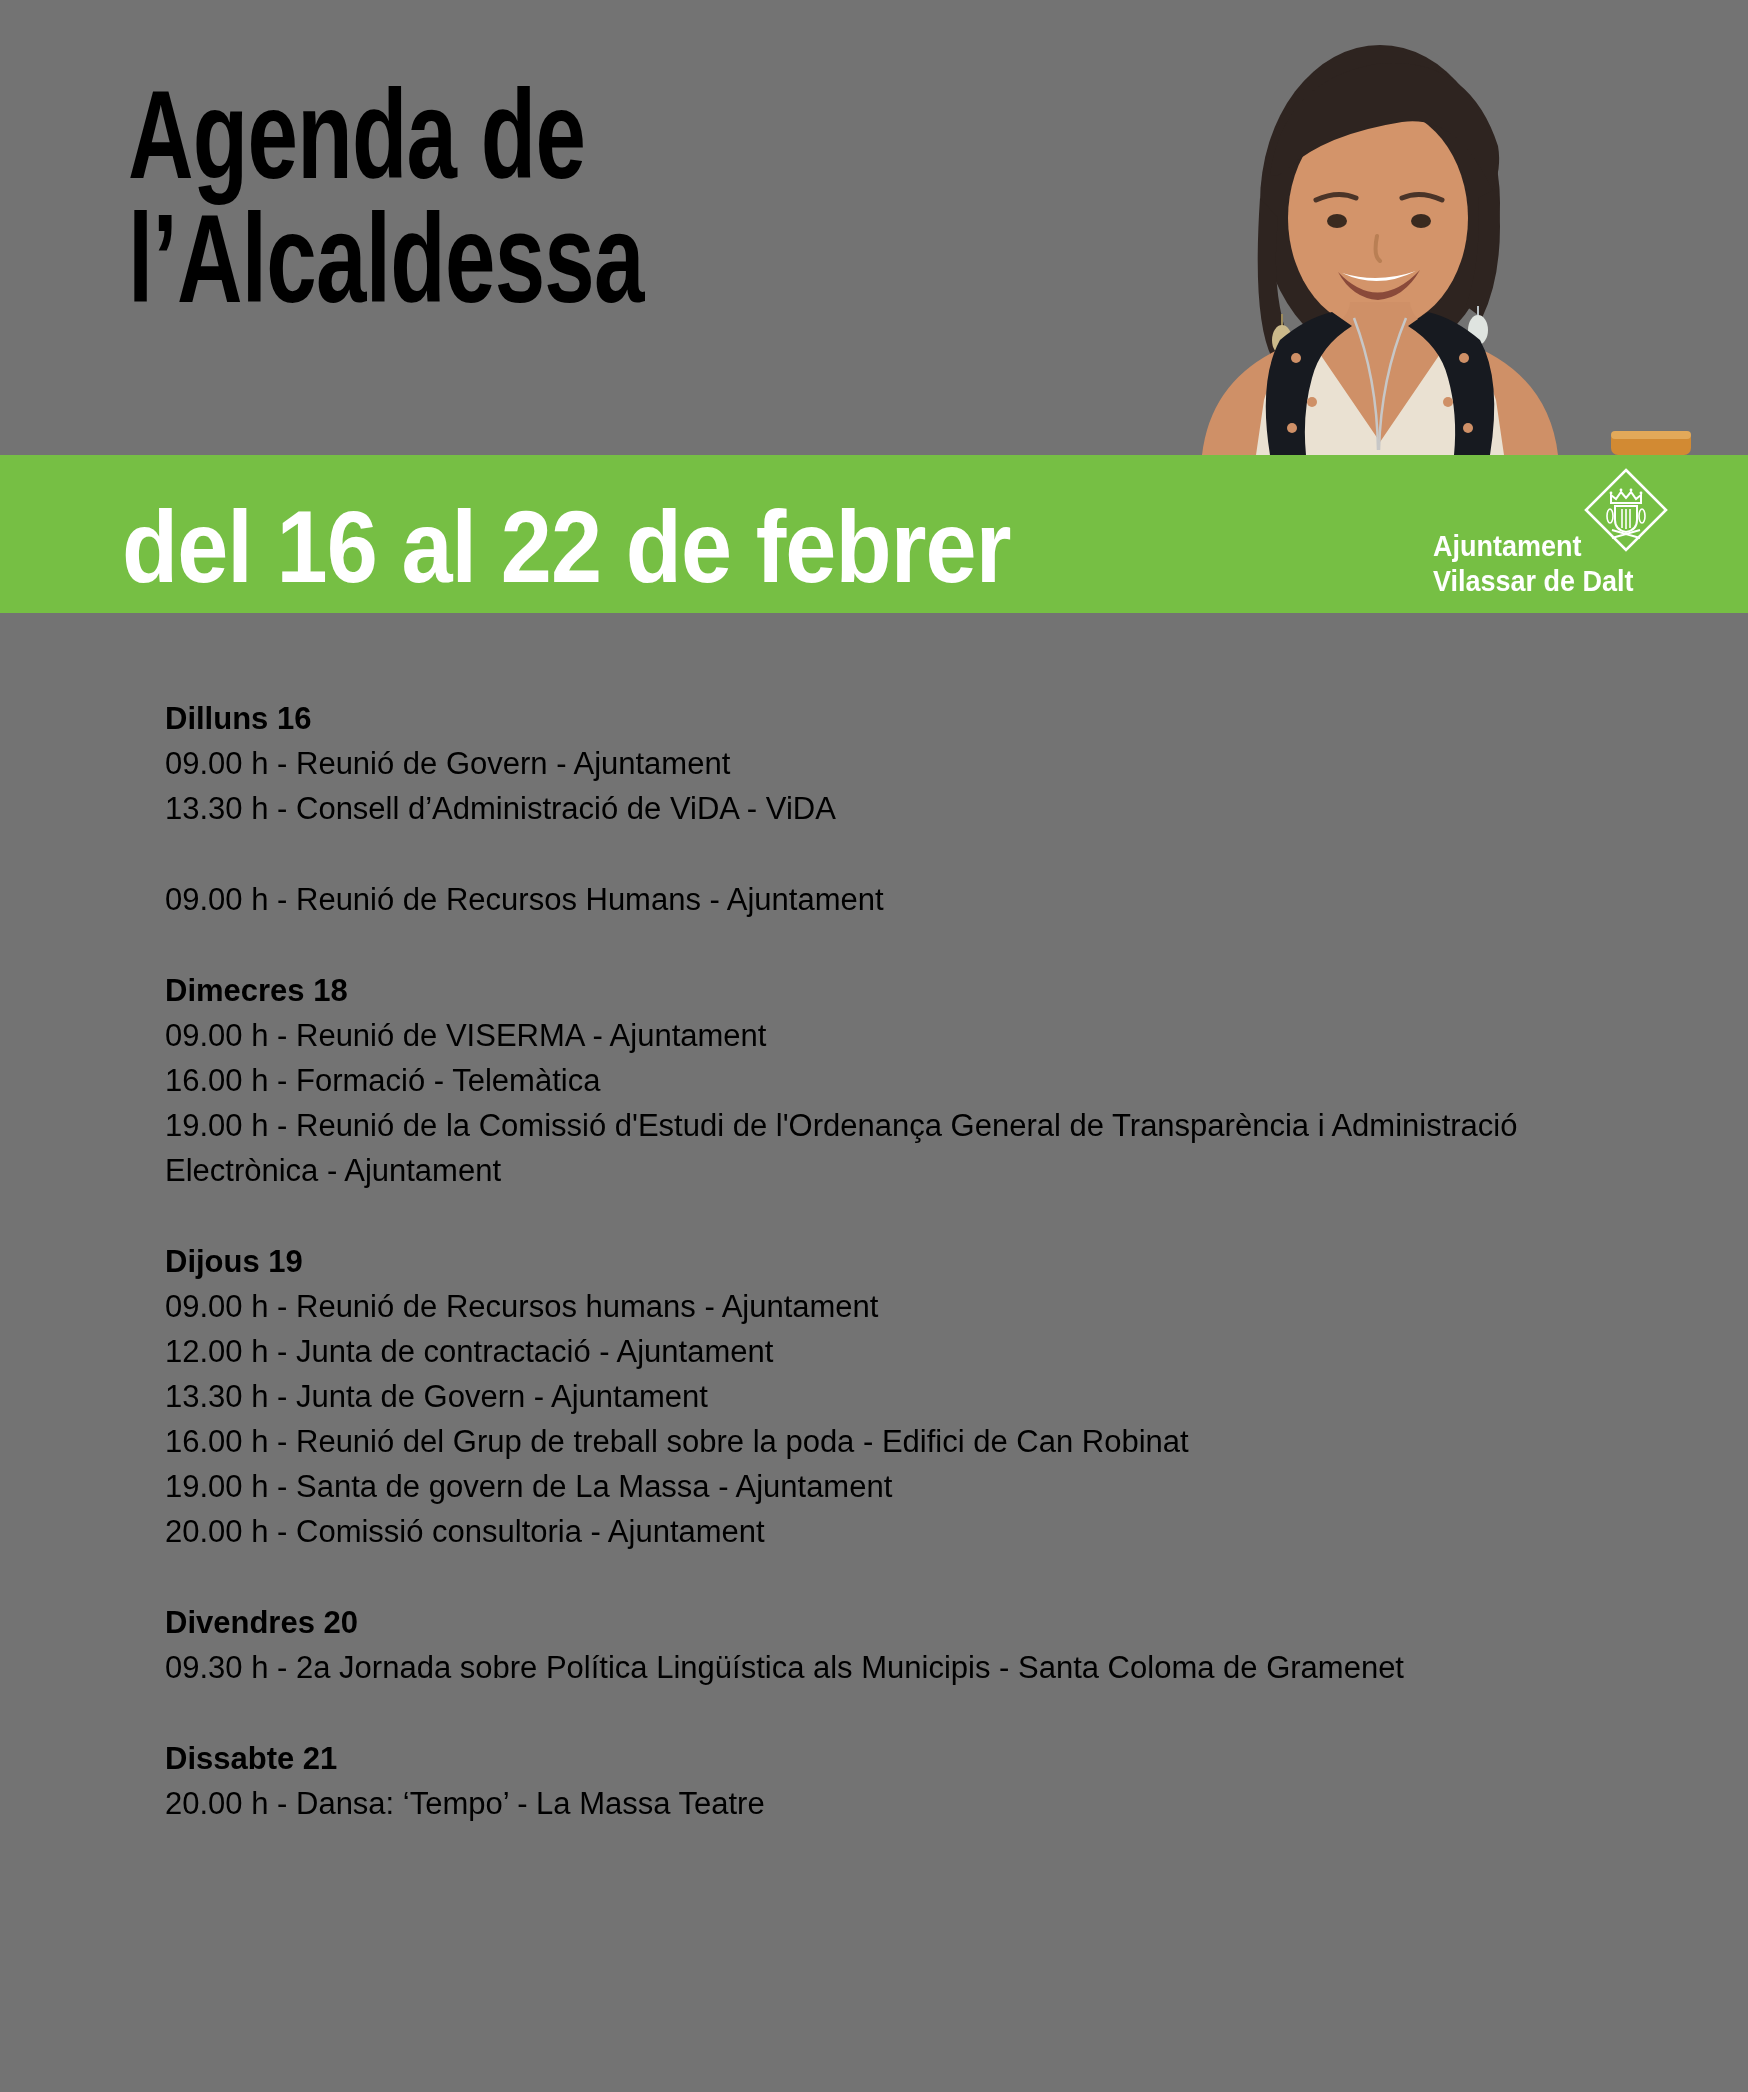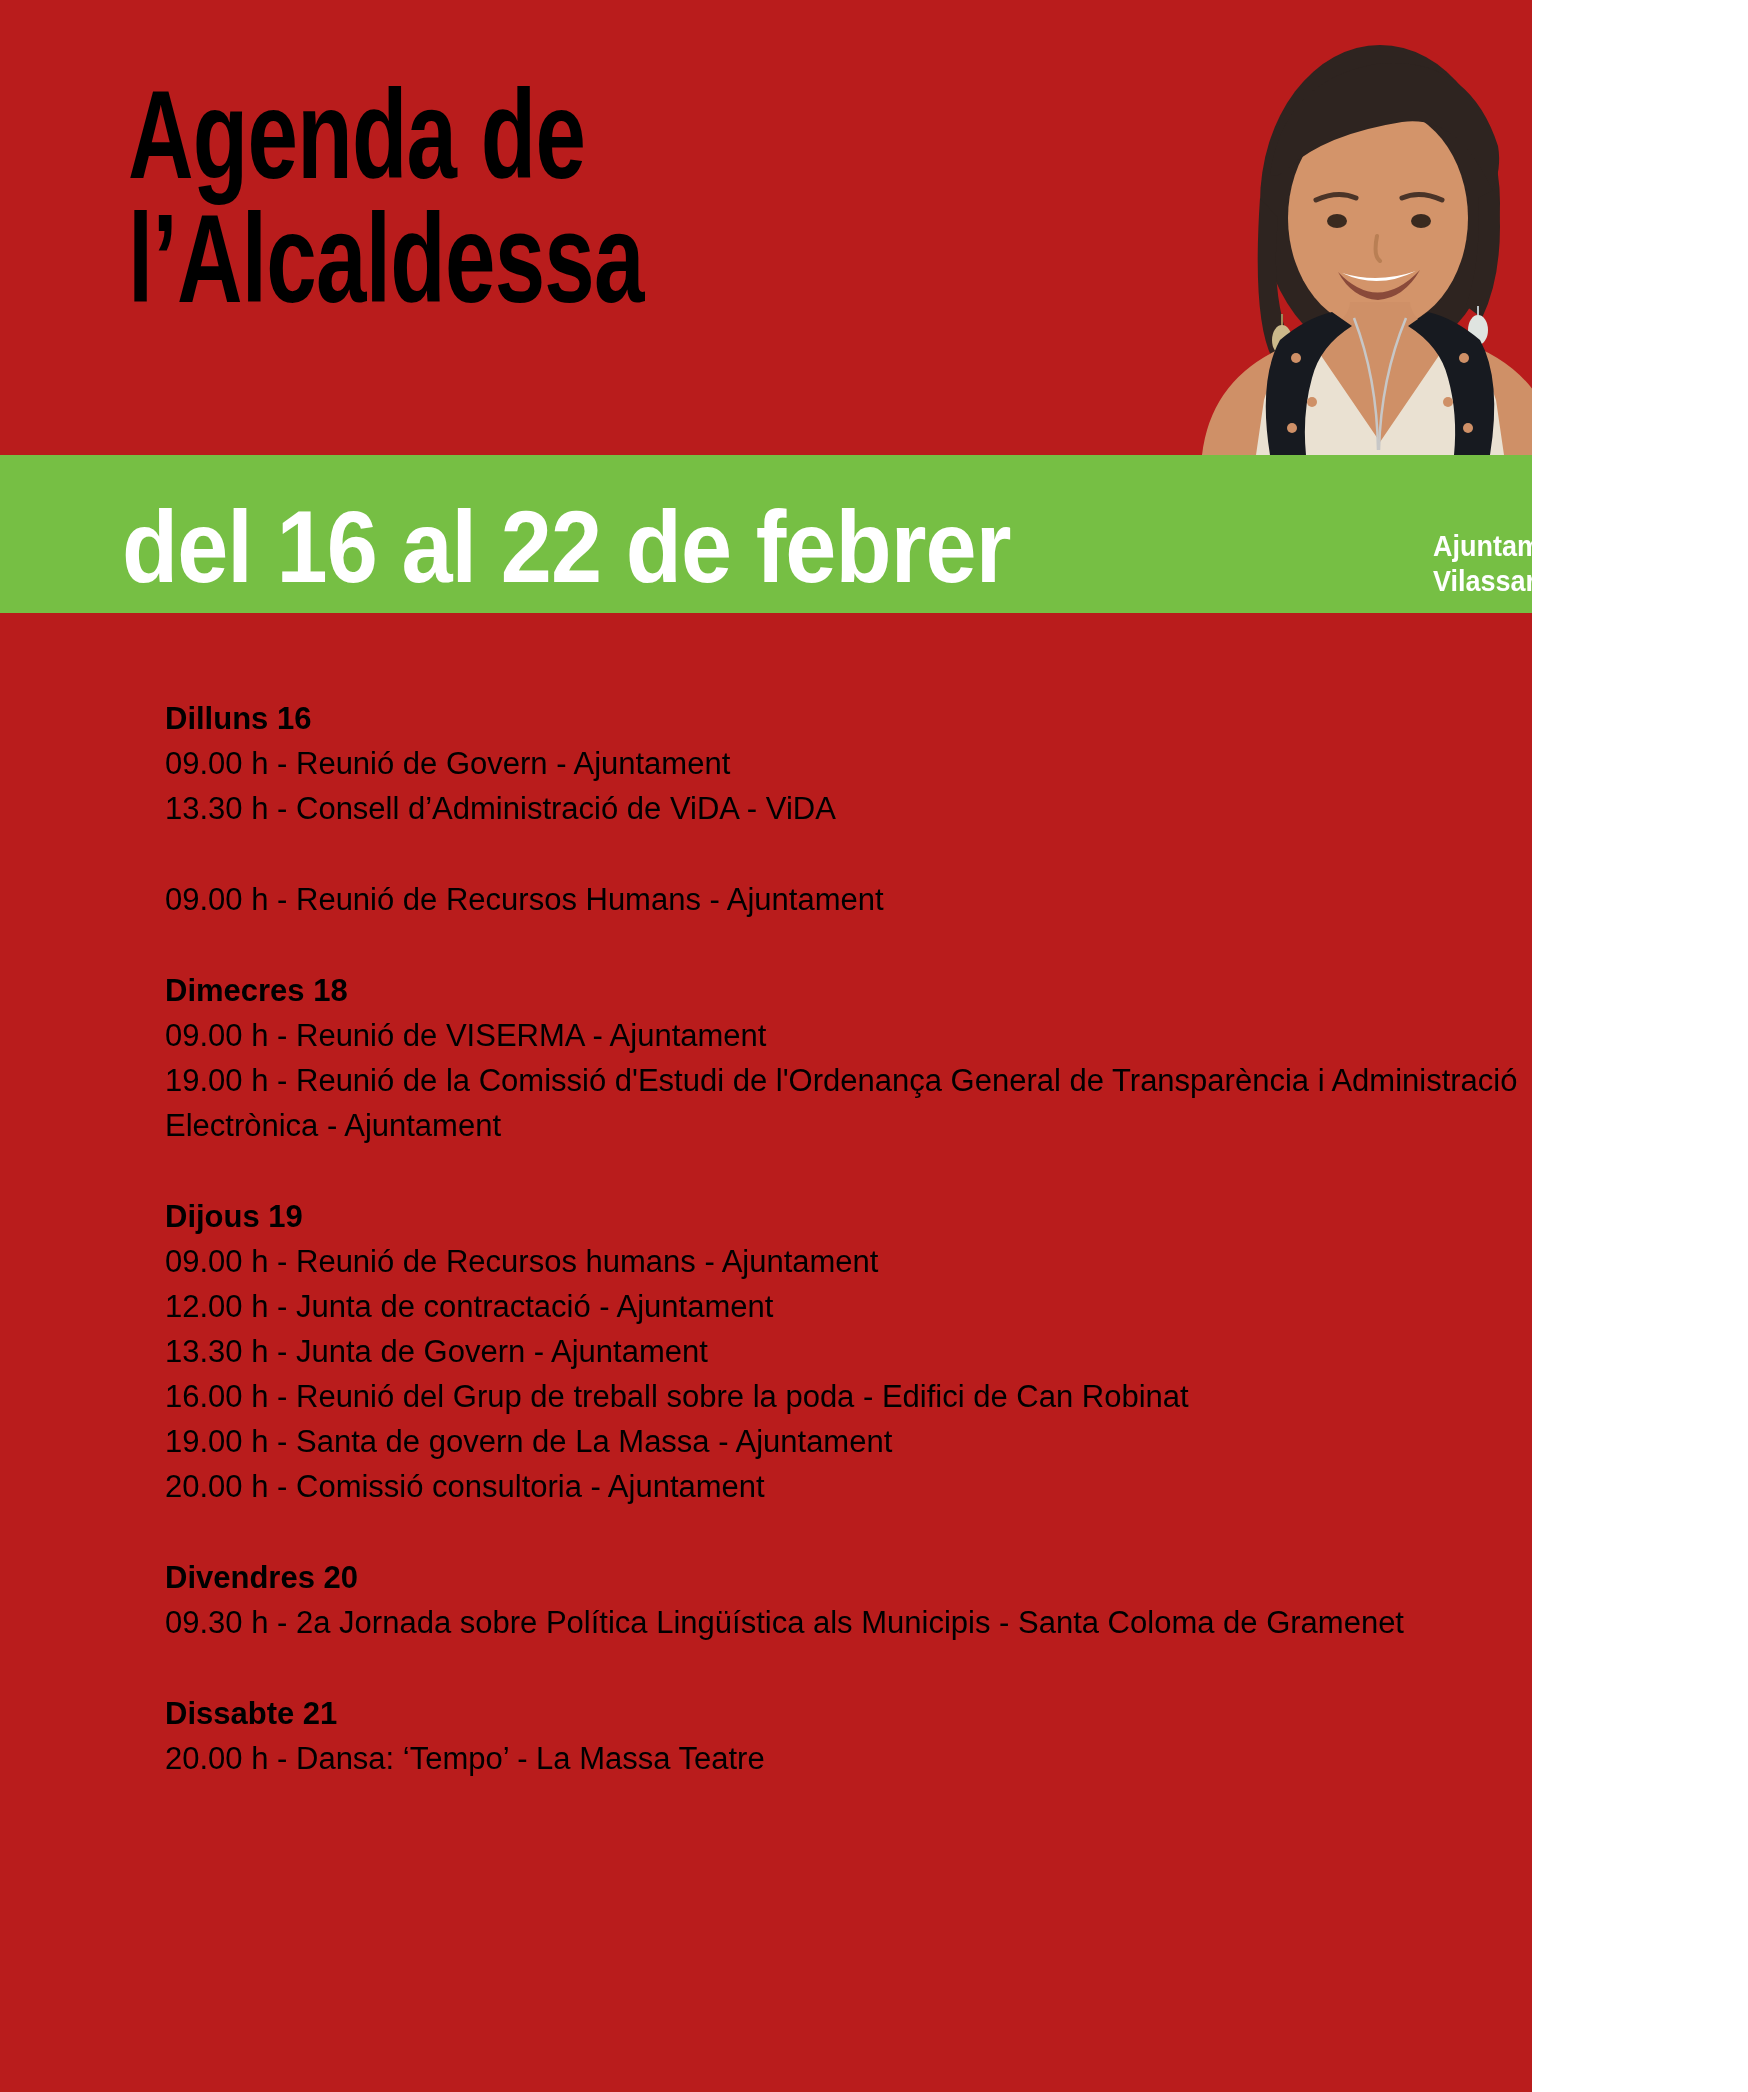--- a/index.html
+++ b/index.html
@@ -1,17 +1,17 @@
 <!DOCTYPE html>
 <html><head>
 <meta charset="utf-8">
 <style>
   html,body{margin:0;padding:0;background:#ffffff;}
   .page{
-    position:relative;width:1532px;height:2092px;background:#b91c1c;overflow:hidden;
+    position:relative;width:1748px;height:2092px;background:#737373;overflow:hidden;
     font-family:"Liberation Sans","DejaVu Sans",sans-serif;color:#000;
   }
   
   .title{
     position:absolute;left:128px;top:73px;width:760px;margin:0;
     font-size:126px;font-weight:700;line-height:124px;letter-spacing:-1px;
     transform:scaleX(0.72);transform-origin:0 0;color:#000;
   }
   
   .photo{position:absolute;left:1020px;top:18px;width:680px;height:437px;}
@@ -152,20 +152,21 @@
   <div class="event"><span class="ev-time">09.00 h</span><span class="ev-bold"> - <span>Reunió de Recursos Humans</span> - </span><span class="ev-loc">Ajuntament</span></div>
 </div>
   </section>
 
   <section class="day">
     <h3 class="day-name">Dimecres 18</h3>
     <div>
   <div class="event"><span class="ev-time">09.00 h</span><span class="ev-bold"> - <span>Reunió de VISERMA</span> - </span><span class="ev-loc">Ajuntament</span></div>
 
 
+  <div class="event"><span class="ev-time">16.00 h</span><span class="ev-bold"> - <span>Formació</span> - </span><span class="ev-loc">Telemàtica</span></div>
 
   <div class="event"><span class="ev-time">19.00 h</span><span class="ev-bold"> - <span>Reunió de la Comissió d'Estudi de l'Ordenança General de Transparència i Administració Electrònica</span> - </span><span class="ev-loc">Ajuntament</span></div>
 </div>
   </section>
 
   <section class="day">
     <h3 class="day-name">Dijous 19</h3>
     <div>
   <div class="event"><span class="ev-time">09.00 h</span><span class="ev-bold"> - <span>Reunió de Recursos humans</span> - </span><span class="ev-loc">Ajuntament</span></div>
 

